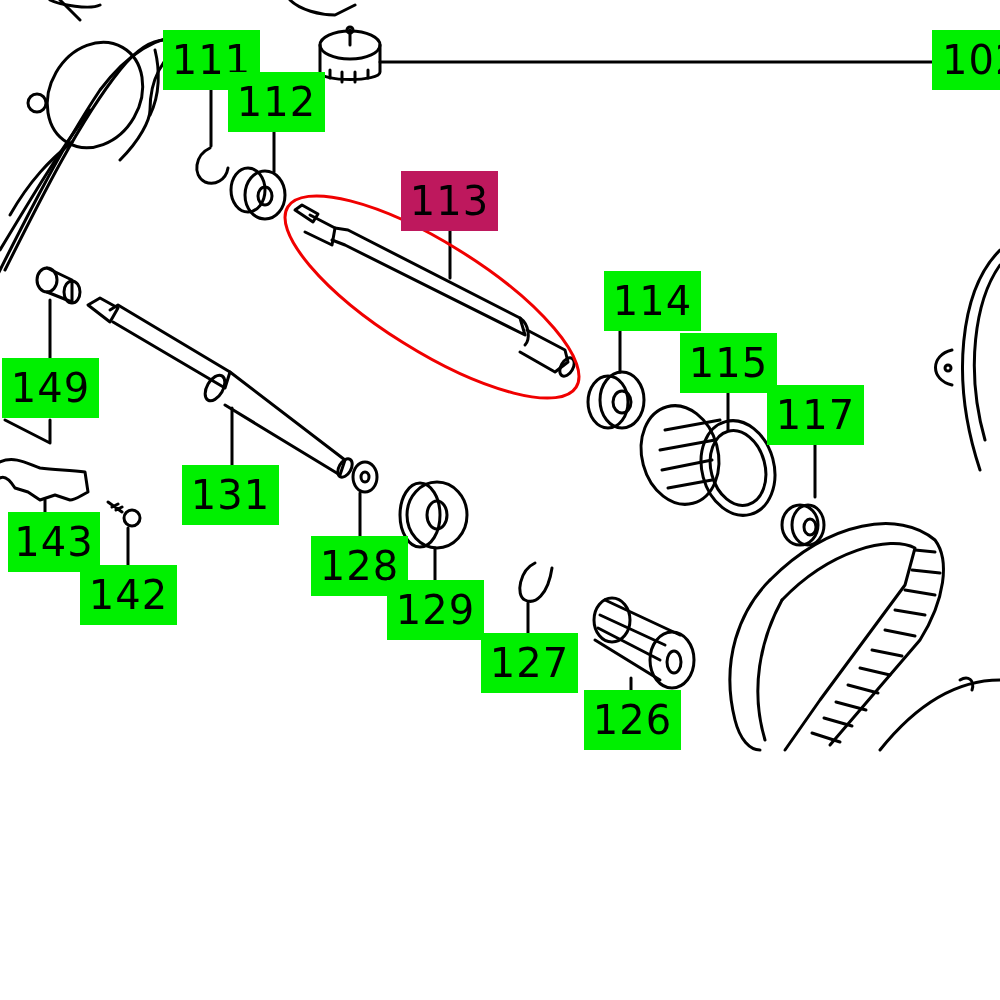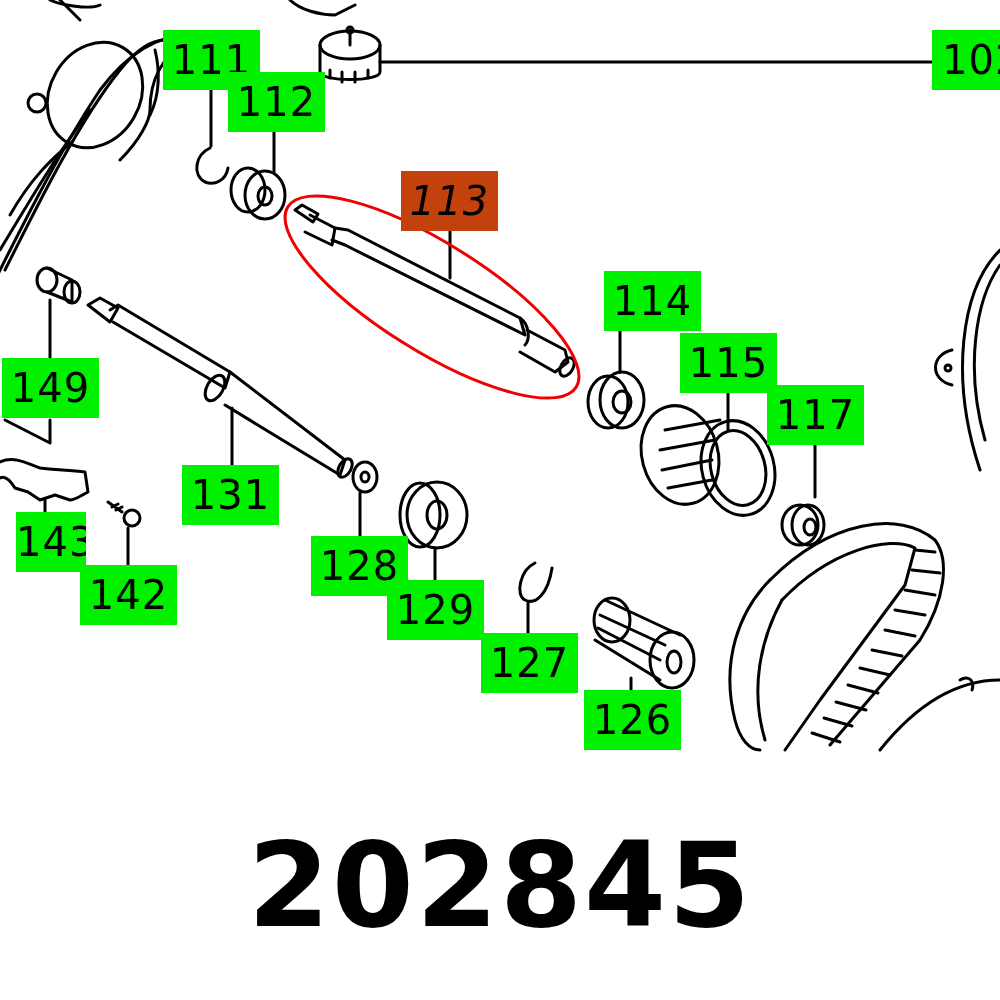--- a/index.html
+++ b/index.html
@@ -5,21 +5,21 @@
   html, body { margin:0; padding:0; background:#ffffff; }
   body { width:1000px; height:1000px; position:relative; overflow:hidden; font-family:"DejaVu Sans", sans-serif; }
   #canvas { position:absolute; left:0; top:0; width:1000px; height:1000px; }
   svg.drawing { position:absolute; left:0; top:0; width:1000px; height:1000px; }
   .label {
     position:absolute; height:60px; width:97px;
     background:#00f000; color:#000;
     font-family:"DejaVu Sans", sans-serif; font-size:40px; line-height:60px;
     text-align:center; letter-spacing:1px; cursor:pointer; white-space:nowrap; overflow:hidden;
   }
-  .label.selected { background:#c2410c;font-style:italic; }
+  .label.selected { background:#be185d; }
   .label.clipped { text-align:left; padding-left:10px; box-sizing:border-box; }
   #part-number {
     position:absolute; left:0; top:820px; width:1000px; text-align:center;
     font-family:"DejaVu Sans", sans-serif; font-weight:bold; font-size:118px; line-height:130px;
     color:#000; letter-spacing:2px;
   }
 </style>
 </head>
 <body>
 
@@ -165,22 +165,21 @@
   </svg>
 
   <div class="label" style="left:163px;top:30px;">111</div>
   <div class="label" style="left:228px;top:72px;">112</div>
   <div class="label selected" style="left:401px;top:171px;">113</div>
   <div class="label" style="left:604px;top:271px;">114</div>
   <div class="label" style="left:680px;top:333px;">115</div>
   <div class="label" style="left:767px;top:385px;">117</div>
   <div class="label" style="left:2px;top:358px;">149</div>
   <div class="label" style="left:182px;top:465px;">131</div>
-  <div class="label" style="left:16px;top:512px;width:70px;">143</div>
+  <div class="label" style="left:8px;top:512px;width:92px;">143</div>
   <div class="label" style="left:80px;top:565px;">142</div>
   <div class="label" style="left:311px;top:536px;">128</div>
   <div class="label" style="left:387px;top:580px;">129</div>
   <div class="label" style="left:481px;top:633px;">127</div>
   <div class="label" style="left:584px;top:690px;">126</div>
   <div class="label clipped" style="left:932px;top:30px;width:97px;">102</div>
 
-  <div id="part-number">202845</div>
 </div>
 
 </body></html>

